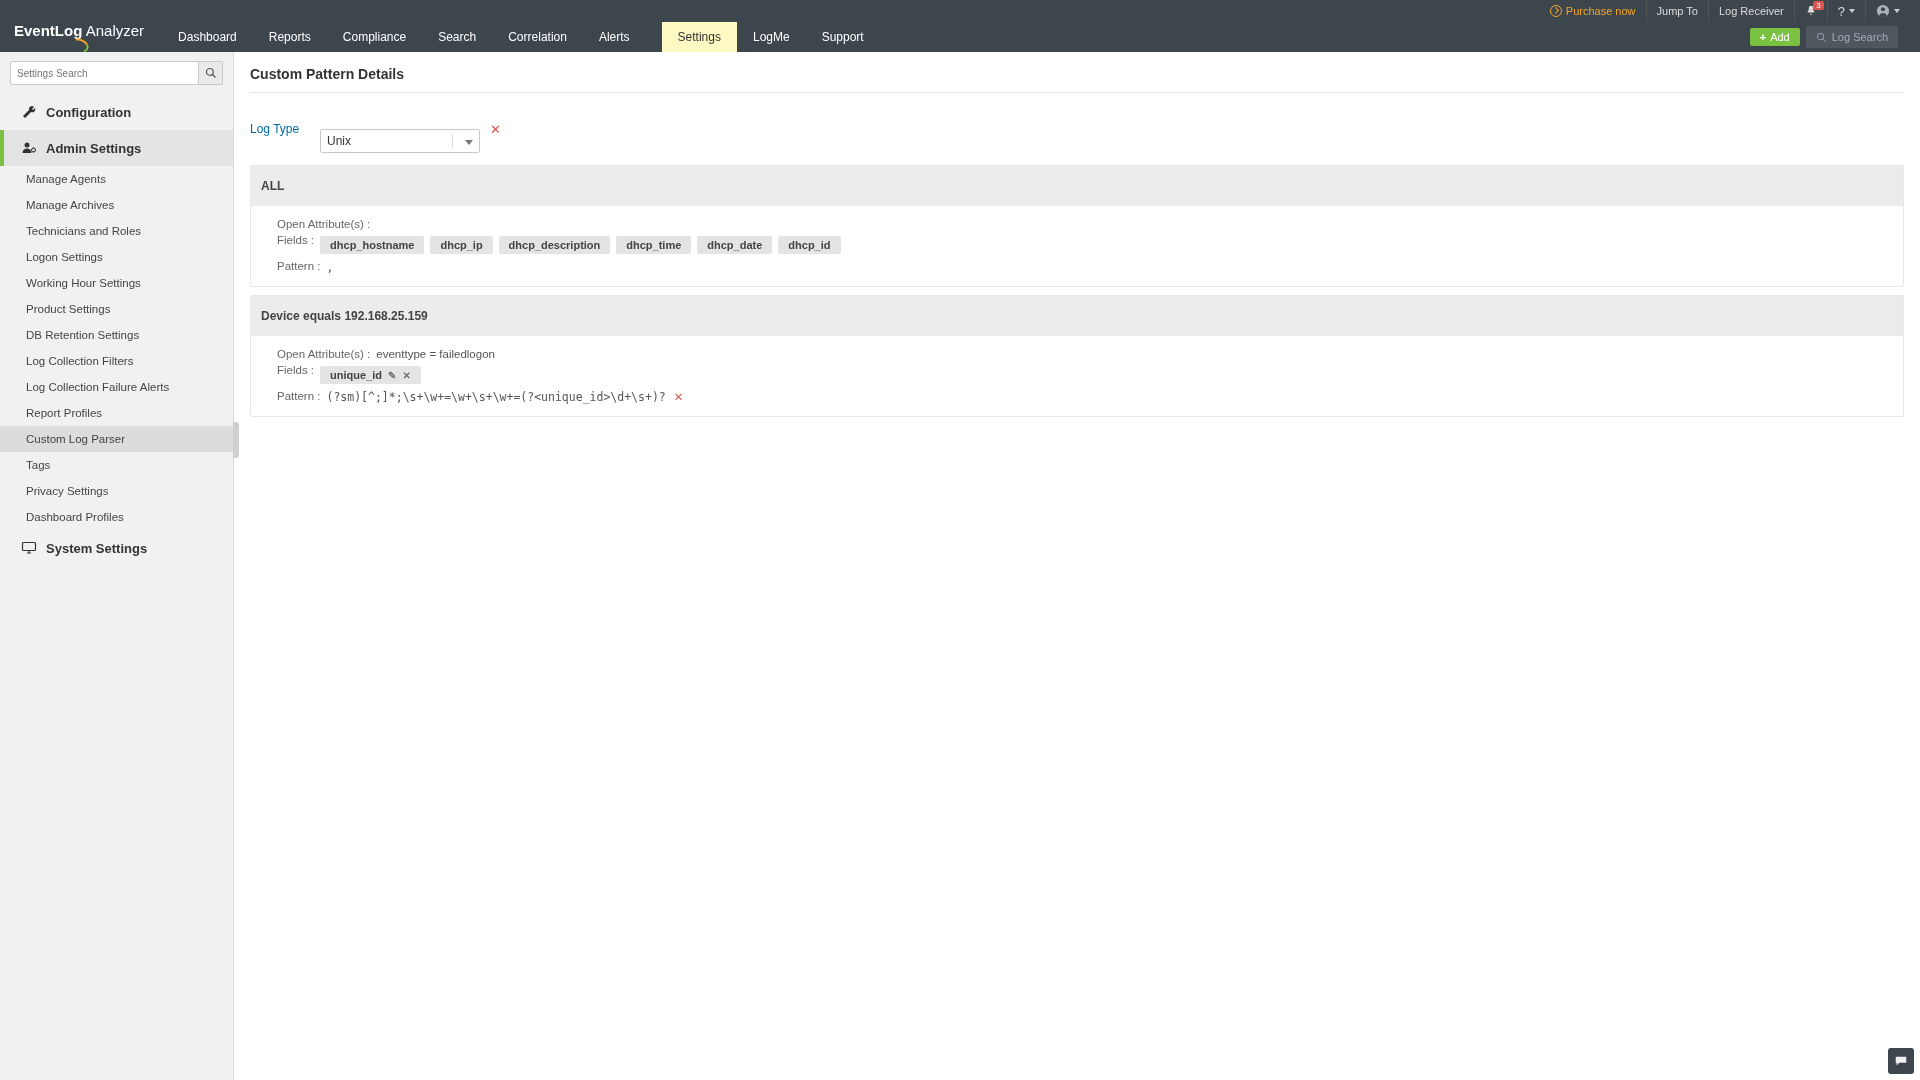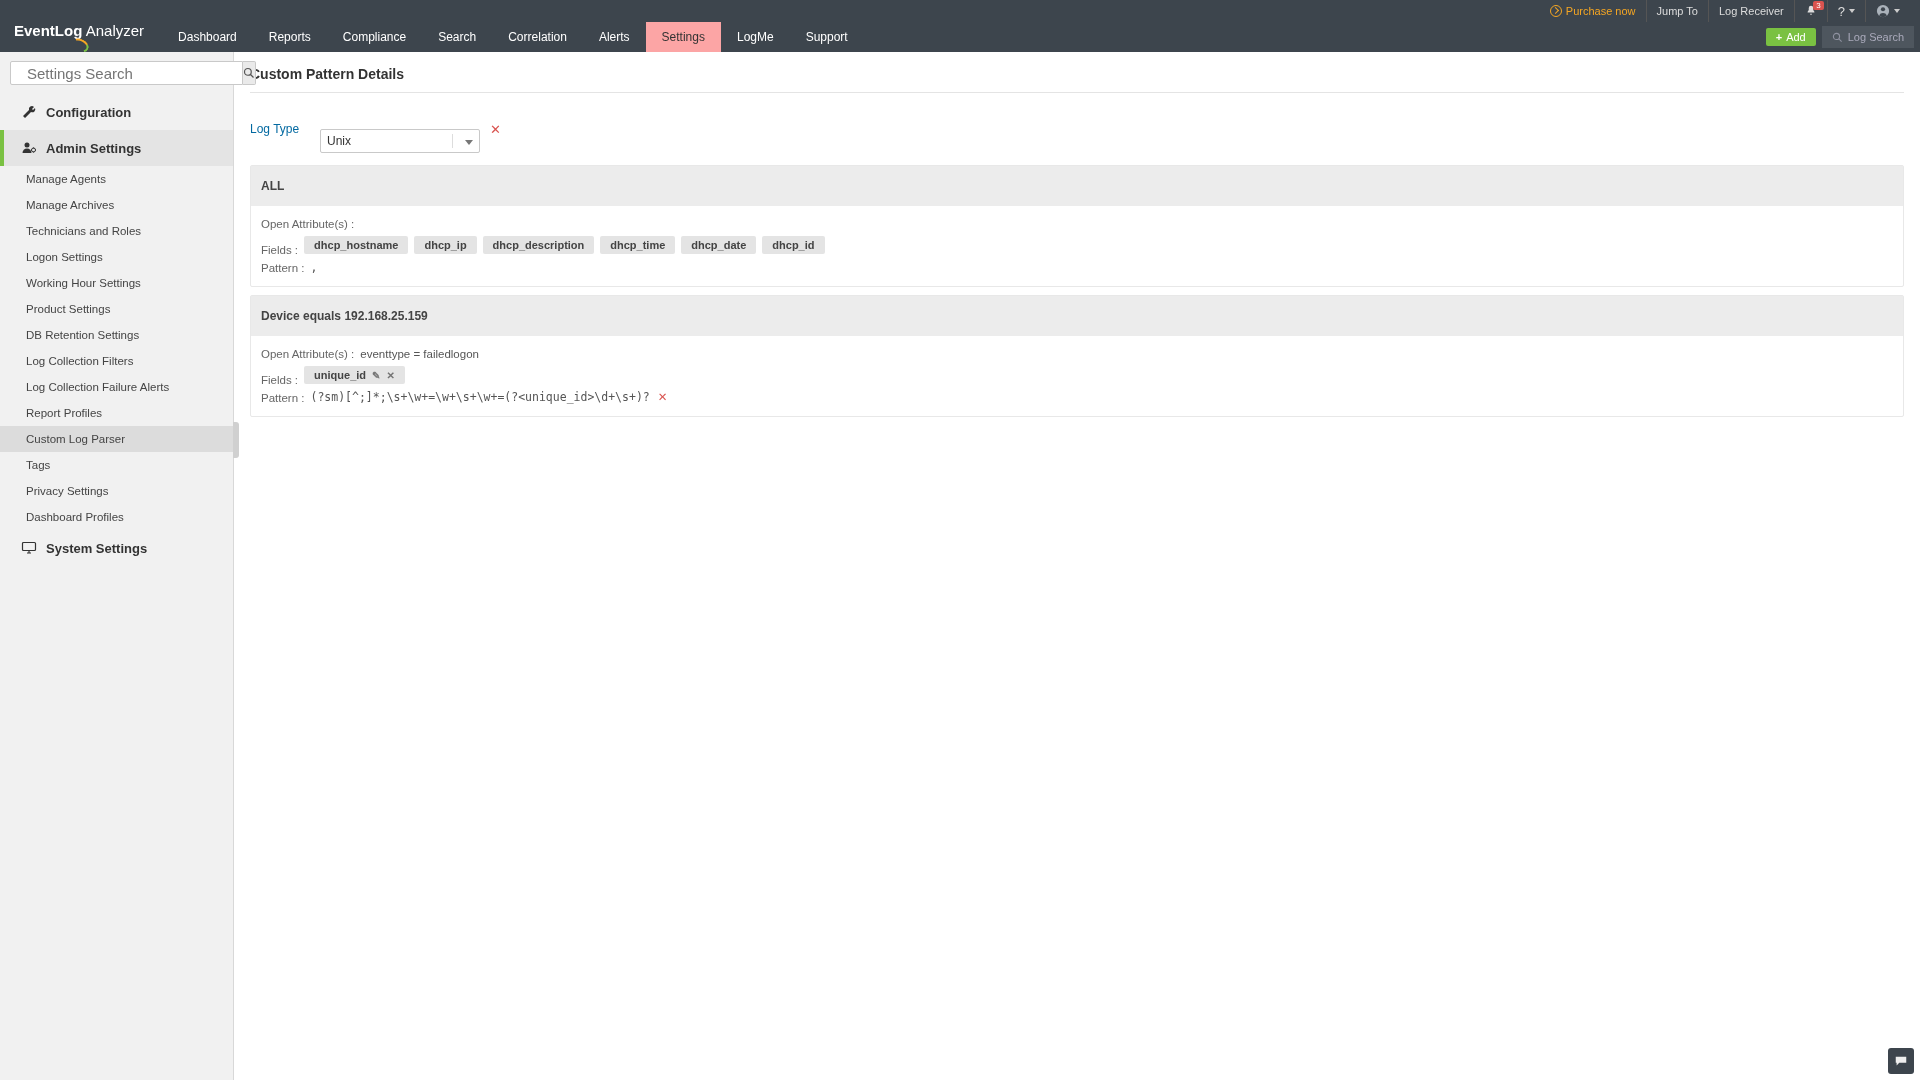--- a/index.html
+++ b/index.html
@@ -19,34 +19,34 @@
 .topbar .caret{display:inline-block;width:0;height:0;border-left:3px solid transparent;border-right:3px solid transparent;border-top:4px solid #ccc;margin-left:4px;vertical-align:middle;}
 
 
 .navbar { background: #3d454d; height: 30px; display: flex; align-items: stretch; justify-content: space-between; color:#fff; }
 .nav-left { display:flex; align-items:stretch; }
 .logo { display:flex;align-items:center;padding:0 18px 0 14px;font-size:15px;font-weight:300;flex-direction:column; }
 .logo .arc{display:inline-block;width:18px;height:18px;border:2px solid transparent;border-top-color:#f5a623;border-right-color:#7ac142;border-radius:50%;transform:rotate(25deg);margin-left:2px;}
 .logo b{font-weight:600;}
 .nav-tabs { display:flex; }
 .nav-tabs a { color:#fff;text-decoration:none;padding:0 16px;display:flex;align-items:center;font-size:12px; }
-.nav-tabs a.active { background:#fca5a5;color:#333; }
+.nav-tabs a.active { background:#fef9c3;color:#333;margin-left:16px; }
 .nav-right{display:flex;align-items:center;}
 .add-btn{background:#7ac142;color:#fff;padding:3px 10px;border-radius:2px;font-size:11px;margin-right:6px;display:flex;align-items:center;cursor:pointer;}
 .add-btn .plus{margin-right:4px;font-weight:bold;}
-.log-search{background:#4e565e;display:flex;align-items:center;padding:0 10px;height:22px;border-radius:0;margin-right:6px;color:#aab;font-size:11px;}
+.log-search{background:#4e565e;display:flex;align-items:center;padding:0 10px;height:22px;border-radius:0;margin-right:22px;color:#aab;font-size:11px;}
 .log-search .srch-ico{margin-right:5px;opacity:.7;}
 
 
 .main { display:flex; height: calc(1080px - 52px); }
 
 
 .sidebar { width: 234px; background:#f1f1f1; border-right:1px solid #d8d8d8; position:relative; }
 .side-search{padding:9px 10px;display:flex;}
-.side-search input{flex:1;border:1px solid #c9c9c9;padding:4px 16px;font-size:15px;height:24px;border-radius:2px 0 0 2px;}
+.side-search input{flex:1;border:1px solid #c9c9c9;padding:4px 6px;font-size:10px;height:24px;border-radius:2px 0 0 2px;}
 .side-search .btn{width:24px;height:24px;border:1px solid #c9c9c9;border-left:none;background:#eaeaea;display:flex;align-items:center;justify-content:center;border-radius:0 2px 2px 0;cursor:pointer;}
 .side-section{padding:10px 14px 10px 20px;font-size:13px;font-weight:600;color:#333;display:flex;align-items:center;cursor:pointer;}
 .side-section .ico{width:18px;margin-right:8px;display:inline-flex;align-items:center;justify-content:center;}
 .side-section.active{background:#e4e4e4;border-left:4px solid #7ac142;padding-left:16px;}
 .side-items{}
 .side-items a{display:block;padding:7px 14px 7px 26px;font-size:11.5px;color:#444;text-decoration:none;cursor:pointer;}
 .side-items a.active{background:#dcdcdc;}
 .collapse-handle{position:absolute;right:-6px;top:370px;width:6px;height:36px;background:#d0d0d0;border-radius:0 3px 3px 0;cursor:pointer;}
 
 
@@ -54,21 +54,21 @@
 .page-title{font-size:14px;font-weight:600;padding-bottom:10px;border-bottom:1px solid #e4e4e4;margin-bottom:12px;}
 .logtype-row{display:flex;align-items:center;margin-bottom:12px;font-size:12px;}
 .logtype-row label{width:70px;color:#0369a1;}
 .logtype-row .select{border:1px solid #c9c9c9;height:24px;display:flex;align-items:center;justify-content:space-between;width:160px;padding:0 6px;background:#fff;border-radius:2px;cursor:pointer;margin-top:24px;}
 .logtype-row .select .caret-inner{display:inline-block;width:0;height:0;border-left:4px solid transparent;border-right:4px solid transparent;border-top:5px solid #777;margin-left:6px;}
 .logtype-row .close-x{color:#d9534f;margin-left:10px;font-size:13px;cursor:pointer;}
 
 .group{border:1px solid #e8e8e8;border-radius:2px;margin-bottom:8px;}
 .group-head{background:#ececec;padding:13px 10px;font-size:12px;font-weight:600;color:#444;}
 .group-body{padding:8px 10px;font-size:11.5px;color:#555;}
-.group-body .row{display:flex;align-items:flex-end;flex-wrap:wrap;margin:4px 0;}
+.group-body .row{display:flex;align-items:flex-start;flex-wrap:wrap;margin:4px 16px;}
 .group-body .label{color:#666;margin-right:6px;}
 .chip{background:#e4e4e4;padding:3px 10px;border-radius:2px;margin:2px 6px 2px 0;font-size:11px;color:#444;display:inline-flex;align-items:center;font-weight:bold;}
 .chip .edit,.chip .del{margin-left:6px;cursor:pointer;opacity:.7;font-size:10px;}
 .pattern-row .close-x{color:#d9534f;margin-left:8px;cursor:pointer;}
 .mono{font-family:Consolas,Menlo,monospace;}
 
 
 .feedback{position:fixed;right:6px;bottom:6px;width:26px;height:26px;background:#3d454d;color:#eee;display:flex;align-items:center;justify-content:center;border-radius:3px;cursor:pointer;}
 
 svg{display:block;}

